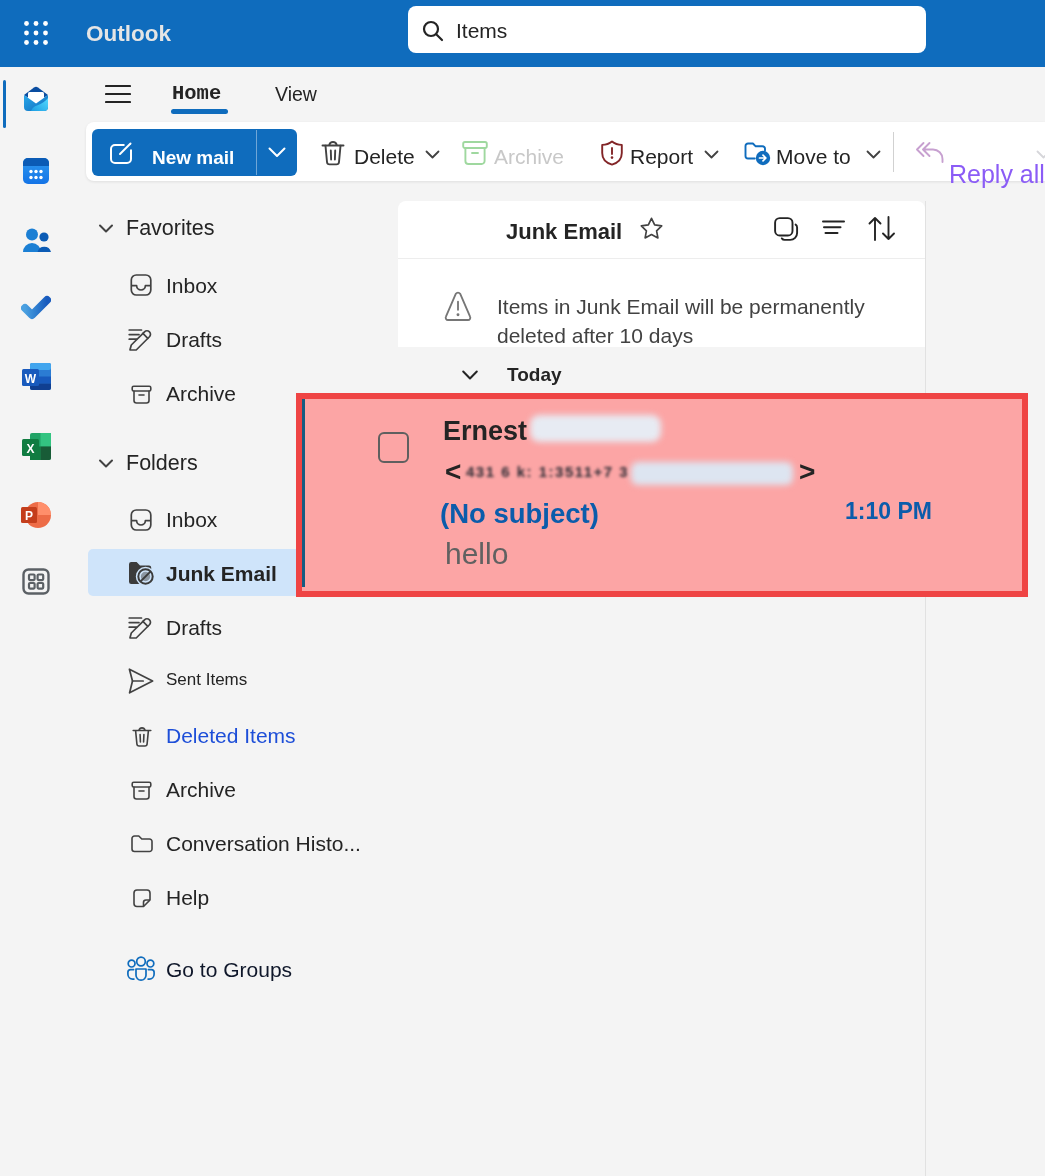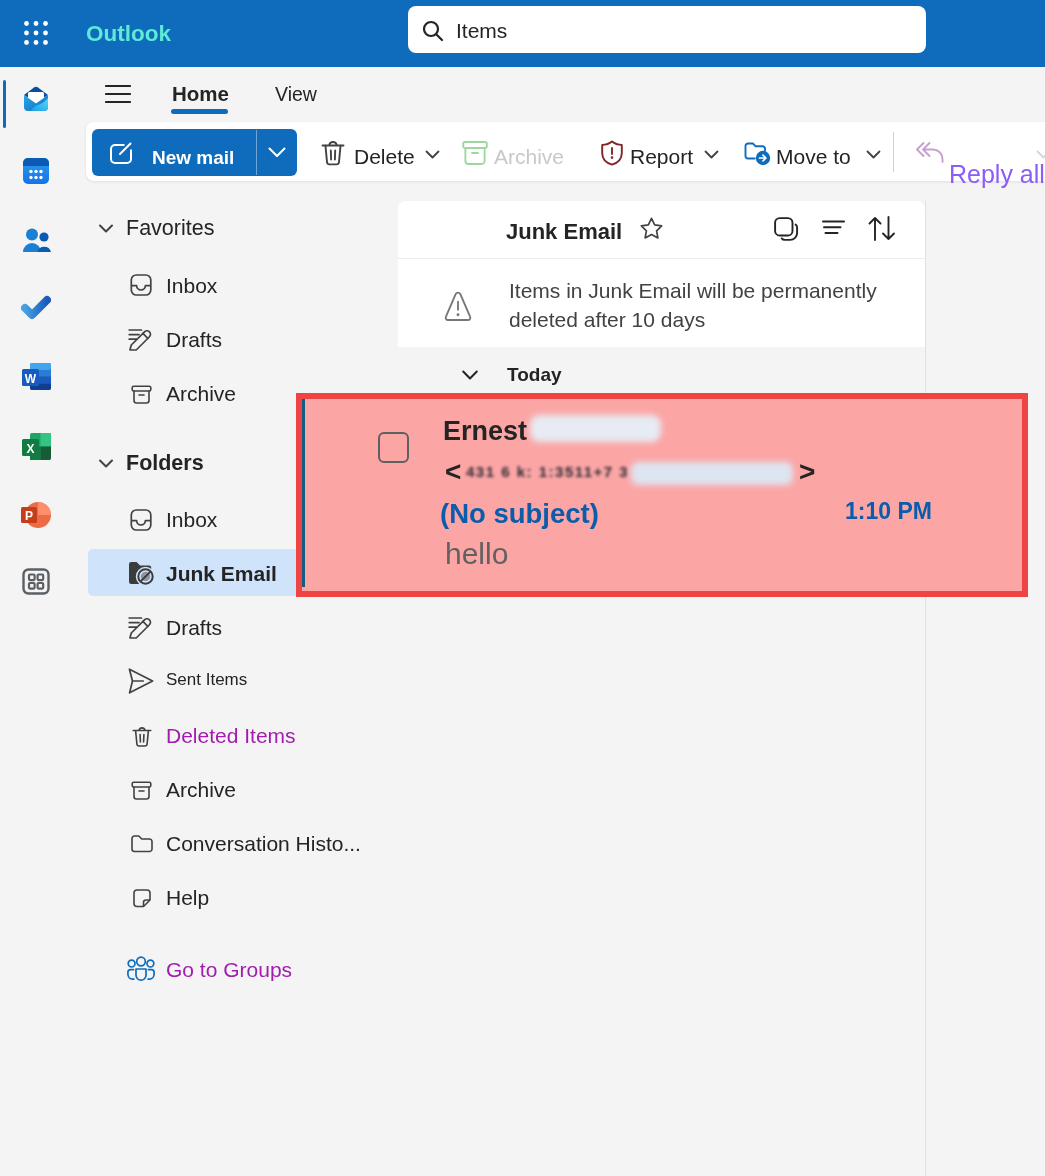--- a/index.html
+++ b/index.html
@@ -18,21 +18,21 @@
         <circle cx="14" cy="4.5" r="2.4"></circle>
         <circle cx="23.5" cy="4.5" r="2.4"></circle>
       <circle cx="4.5" cy="14" r="2.4"></circle>
         <circle cx="14" cy="14" r="2.4"></circle>
         <circle cx="23.5" cy="14" r="2.4"></circle>
       <circle cx="4.5" cy="23.5" r="2.4"></circle>
         <circle cx="14" cy="23.5" r="2.4"></circle>
         <circle cx="23.5" cy="23.5" r="2.4"></circle>
     </g>
   </svg>
-  <div class="abs" style="left:86px;top:23px;font-size:22.5px;font-weight:bold;color:#5eead4;">Outlook</div>
+  <div class="abs" style="left:86px;top:23px;font-size:22.5px;font-weight:bold;color:#e5e5e5;">Outlook</div>
 
   <div class="abs" style="left:408px;top:6px;width:518px;height:47px;background:#fff;border-radius:8px;"></div>
   <svg class="abs" style="left:421px;top:19px;" width="24" height="24" viewBox="0 0 24 24">
     <circle cx="10" cy="10" r="7" fill="none" stroke="#242424" stroke-width="2.2"></circle>
     <line x1="15.2" y1="15.2" x2="21" y2="21" stroke="#242424" stroke-width="2.2" stroke-linecap="round"></line>
   </svg>
   <div class="abs" style="left:456px;top:20px;font-size:21px;color:#242424;">Items</div>
 </div>
 
 <div class="abs" style="left:0;top:67px;width:73px;height:1109px;background:#f4f4f4;">
@@ -128,21 +128,21 @@
   </svg>
 </div>
 
 <svg class="abs" style="left:105px;top:84px;" width="26" height="20" viewBox="0 0 26 20">
   <g stroke="#242424" stroke-width="2.2" stroke-linecap="round">
     <line x1="1" y1="2" x2="25" y2="2"></line>
       <line x1="1" y1="10" x2="25" y2="10"></line>
       <line x1="1" y1="18" x2="25" y2="18"></line>
   </g>
 </svg>
-<div class="abs" style="left:172px;top:84px;font-size:20.5px;font-weight:bold;color:#242424;">Home</div>
+<div class="abs" style="left:172px;top:84px;font-size:20.5px;font-weight:bold;color:#242424;font-family:Liberation Mono, monospace;">Home</div>
 <div class="abs" style="left:275px;top:85px;font-size:19.5px;color:#242424;">View</div>
 <div class="abs" style="left:367px;top:85px;font-size:19.5px;color:#242424;margin-top:44px;">Help</div>
 <div class="abs" style="left:171px;top:109px;width:57px;height:5px;background:#0f6cbd;border-radius:3px;"></div>
 
 <div class="abs" style="left:86px;top:122px;width:959px;height:59px;background:#fff;border-radius:8px 0 0 8px;box-shadow:0 1px 3px rgba(0,0,0,0.09);"></div>
 
 <div class="abs" style="left:92px;top:129px;width:205px;height:47px;background:#0f6cbd;border-radius:6px;"></div>
 <div class="abs" style="left:256px;top:130px;width:1px;height:45px;background:#ffffff66;"></div>
 <svg class="abs" style="left:110px;top:142px;" width="22" height="22" viewBox="0 0 22 22">
   <path d="M21 7.5 V17 a4 4 0 0 1 -4 4 H5 a4 4 0 0 1 -4 -4 V7 a4 4 0 0 1 4 -4 H14.5" fill="none" stroke="#fff" stroke-width="2"></path>
@@ -241,21 +241,21 @@
     <rect x="1.2" y="2.2" width="18.6" height="4.8" rx="1.5"></rect>
     <path d="M3 7.2 V16.5 a2.5 2.5 0 0 0 2.5 2.5 H15.5 a2.5 2.5 0 0 0 2.5 -2.5 V7.2"></path>
     <line x1="8" y1="11" x2="13" y2="11"></line>
   </g>
 </svg>
 <div class="abs" style="left:166px;top:383px;font-size:21px;color:#242424;">Archive</div>
 
 <svg class="abs" style="left:98px;top:458px;" width="16" height="12" viewBox="0 0 16 12">
   <path d="M2 2.5 L8 8.5 L14 2.5" fill="none" stroke="#424242" stroke-width="2" stroke-linecap="round" stroke-linejoin="round"></path>
 </svg>
-<div class="abs" style="left:126px;top:453px;font-size:21.5px;font-weight:bold;color:#242424;">Folders</div>
+<div class="abs" style="left:126px;top:453px;font-size:21.5px;font-weight:normal;color:#242424;">Folders</div>
 
 <svg class="abs" style="left:130px;top:509px;" width="22" height="22" viewBox="0 0 22 22">
   <g fill="none" stroke="#424242" stroke-width="1.7" stroke-linejoin="round">
     <rect x="1.3" y="1" width="19.5" height="20" rx="5"></rect>
     <path d="M1.3 11.6 H6.6 a4.4 4.4 0 0 0 8.8 0 H20.8"></path>
   </g>
 </svg>
 <div class="abs" style="left:166px;top:509px;font-size:21px;color:#242424;">Inbox</div>
 
 <div class="abs" style="left:88px;top:549px;width:280px;height:47px;background:#cfe4fa;border-radius:5px;"></div>
@@ -288,21 +288,21 @@
 
 <svg class="abs" style="left:132px;top:726px;" width="20" height="21" viewBox="0 0 20 21">
   <g fill="none" stroke="#424242" stroke-width="1.6" stroke-linecap="round">
     <line x1="1.2" y1="4.5" x2="18.8" y2="4.5"></line>
     <path d="M7 4.2 a3.1 3.1 0 0 1 6 0"></path>
     <path d="M3.6 4.7 L4.9 18 a2.2 2.2 0 0 0 2.2 2 h5.8 a2.2 2.2 0 0 0 2.2 -2 L16.4 4.7"></path>
     <line x1="8.1" y1="8.5" x2="8.4" y2="16"></line>
     <line x1="11.9" y1="8.5" x2="11.6" y2="16"></line>
   </g>
 </svg>
-<div class="abs" style="left:166px;top:725px;font-size:21px;color:#a21caf;">Deleted Items</div>
+<div class="abs" style="left:166px;top:725px;font-size:21px;color:#1d4ed8;">Deleted Items</div>
 
 <svg class="abs" style="left:131px;top:780px;" width="21" height="21" viewBox="0 0 21 21">
   <g fill="none" stroke="#424242" stroke-width="1.6" stroke-linecap="round">
     <rect x="1.2" y="2.2" width="18.6" height="4.8" rx="1.5"></rect>
     <path d="M3 7.2 V16.5 a2.5 2.5 0 0 0 2.5 2.5 H15.5 a2.5 2.5 0 0 0 2.5 -2.5 V7.2"></path>
     <line x1="8" y1="11" x2="13" y2="11"></line>
   </g>
 </svg>
 <div class="abs" style="left:166px;top:779px;font-size:21px;color:#242424;">Archive</div>
 
@@ -320,21 +320,21 @@
 <svg class="abs" style="left:127px;top:955px;" width="28" height="27" viewBox="0 0 28 27">
   <g fill="none" stroke="#0f6cbd" stroke-width="1.7" stroke-linecap="round" stroke-linejoin="round">
     <circle cx="14" cy="6.5" r="4.3"></circle>
     <circle cx="4.6" cy="8.6" r="3.4"></circle>
     <circle cx="23.4" cy="8.6" r="3.4"></circle>
     <path d="M9 14 H19 V20.2 a5 5 0 0 1 -10 0 Z"></path>
     <path d="M6.6 14.6 H3.6 a2.7 2.7 0 0 0 -2.7 2.7 v2 a4.8 4.8 0 0 0 4.8 4.8 h1.2"></path>
     <path d="M21.4 14.6 h3 a2.7 2.7 0 0 1 2.7 2.7 v2 a4.8 4.8 0 0 1 -4.8 4.8 h-1.2"></path>
   </g>
 </svg>
-<div class="abs" style="left:166px;top:959px;font-size:21px;color:#a21caf;">Go to Groups</div>
+<div class="abs" style="left:166px;top:959px;font-size:21px;color:#0f172a;">Go to Groups</div>
 
 <div class="abs" style="left:398px;top:201px;width:527px;height:400px;background:#fff;border-radius:8px 8px 0 0;"></div>
 <div class="abs" style="left:925px;top:201px;width:1px;height:975px;background:#e1e1e1;"></div>
 <div class="abs" style="left:506px;top:221px;font-size:22px;font-weight:bold;color:#242424;">Junk Email</div>
 <svg class="abs" style="left:639px;top:216px;" width="25" height="25" viewBox="0 0 27 27">
   <path d="M13.5 2.5 L16.9 9.6 L24.5 10.6 L19 16 L20.4 23.7 L13.5 20 L6.6 23.7 L8 16 L2.5 10.6 L10.1 9.6 Z" fill="none" stroke="#424242" stroke-width="1.8" stroke-linejoin="round"></path>
 </svg>
 
 <svg class="abs" style="left:774px;top:217px;" width="25" height="24" viewBox="0 0 25 24">
   <g fill="none" stroke="#242424" stroke-width="1.9" stroke-linecap="round">
@@ -355,21 +355,21 @@
     <path d="M21.5 2 V24 M21.5 24 L16 18.5 M21.5 24 L27 18.5"></path>
   </g>
 </svg>
 <div class="abs" style="left:398px;top:258px;width:527px;height:1px;background:#ededed;"></div>
 
 <svg class="abs" style="left:444px;top:289px;" width="28" height="34" viewBox="0 0 29 34">
   <path d="M12.3 4.3 a2.6 2.6 0 0 1 4.4 0 L27 28 a2.4 2.4 0 0 1 -2.2 3.5 H4.2 A2.4 2.4 0 0 1 2 28 Z" fill="none" stroke="#767676" stroke-width="1.9" stroke-linejoin="round"></path>
   <line x1="14.5" y1="12.5" x2="14.5" y2="21" stroke="#767676" stroke-width="1.9" stroke-linecap="round"></line>
   <circle cx="14.5" cy="26" r="1.5" fill="#767676"></circle>
 </svg>
-<div class="abs" style="left:497px;top:276px;font-size:21px;color:#424242;line-height:29px;margin-left:12px;">Items in Junk Email will be permanently<br>deleted after 10 days</div>
+<div class="abs" style="left:497px;top:292px;font-size:21px;color:#424242;line-height:29px;">Items in Junk Email will be permanently<br>deleted after 10 days</div>
 
 <div class="abs" style="left:398px;top:347px;width:527px;height:254px;background:#f4f4f4;"></div>
 <svg class="abs" style="left:461px;top:369px;" width="18" height="13" viewBox="0 0 18 13">
   <path d="M2.2 2.5 L9 9.5 L15.8 2.5" fill="none" stroke="#242424" stroke-width="2" stroke-linecap="round" stroke-linejoin="round"></path>
 </svg>
 <div class="abs" style="left:507px;top:365px;font-size:19px;font-weight:bold;color:#242424;">Today</div>
 
 <div class="abs" style="left:296px;top:393px;width:732px;height:204px;background:#fca5a5;border:6px solid #ef4444;">
   <div class="abs" style="left:0;top:0;width:3px;height:188px;background:#155c82;"></div>
   <div class="abs" style="left:76px;top:33px;width:31px;height:31px;border:2px solid #5f5f5f;border-radius:6px;"></div>

